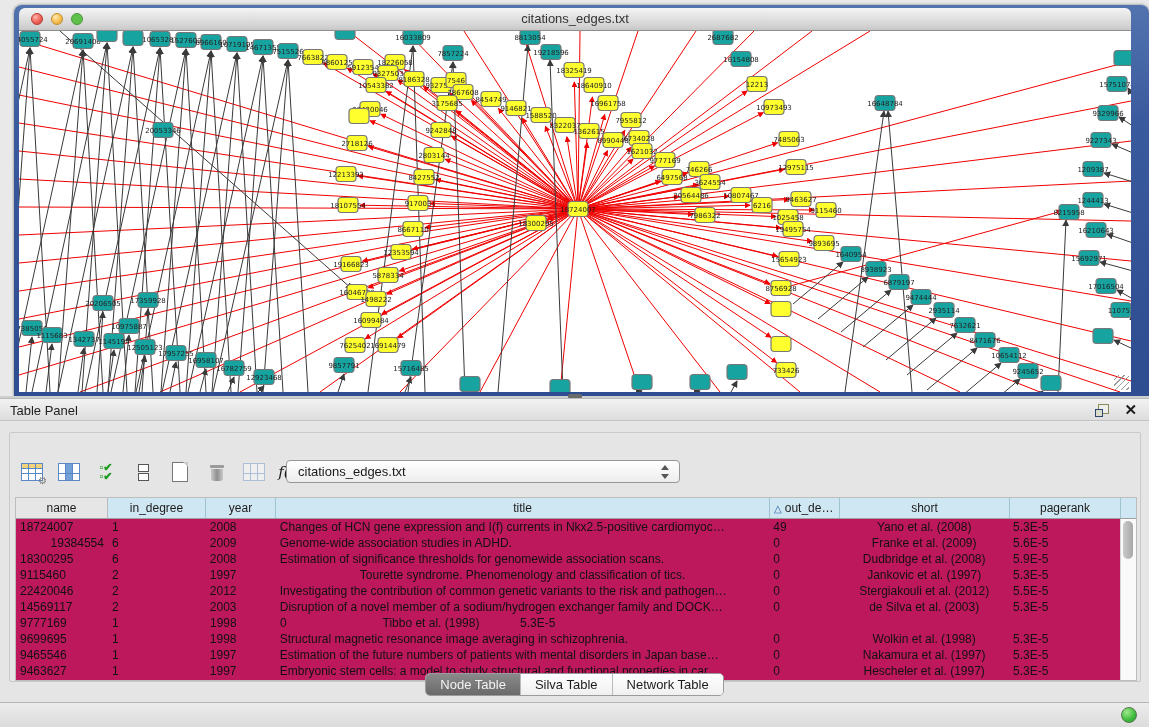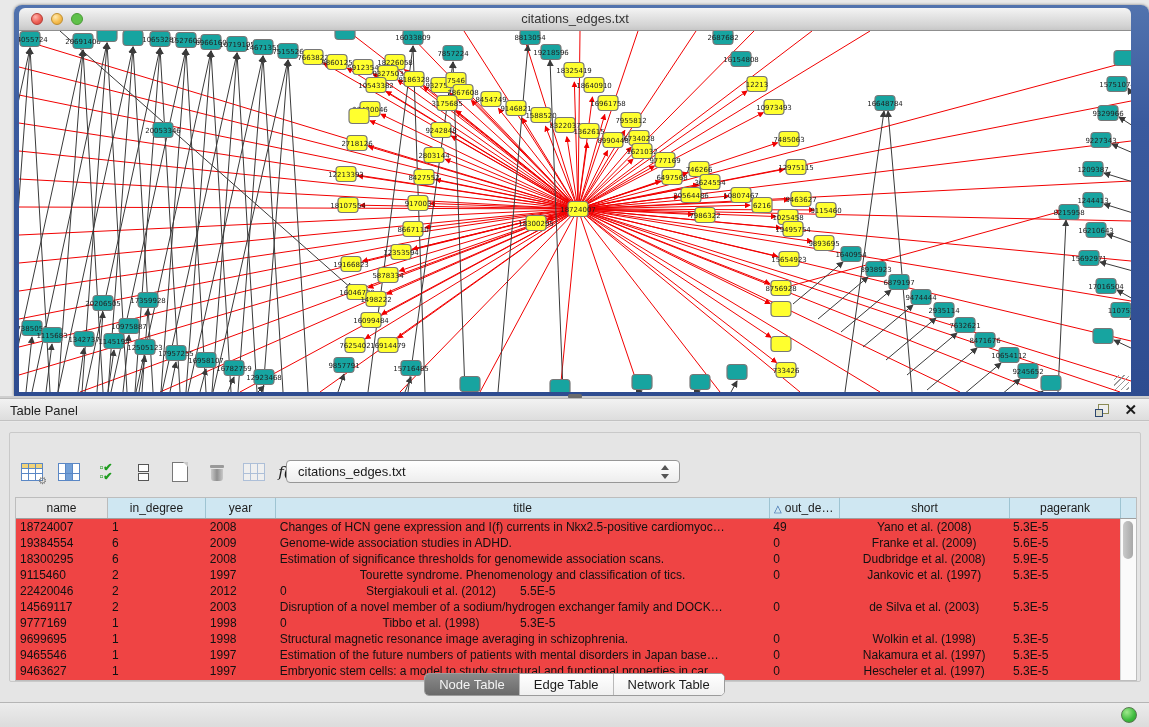--- a/index.html
+++ b/index.html
@@ -37,21 +37,21 @@
   
   .toolbar{position:absolute;left:8px;top:24px;height:30px;display:flex;align-items:center;gap:9px;}
   .tbtn{width:28px;height:26px;display:flex;align-items:center;justify-content:center;cursor:pointer;}
   .combo{position:absolute;left:276px;top:27px;width:394px;height:23px;box-sizing:border-box;
     border:1px solid #979797;border-radius:4px;background:linear-gradient(180deg,#ffffff,#ededed);
     font-size:13px;color:#1a1a1a;line-height:21px;padding-left:11px;cursor:pointer;}
   .combo .arrows{position:absolute;right:9px;top:3px;width:9px;height:16px;}
   .combo .arrows .up{position:absolute;left:0;top:1px;width:0;height:0;border-left:4.5px solid transparent;border-right:4.5px solid transparent;border-bottom:5px solid #555;}
   .combo .arrows .dn{position:absolute;left:0;bottom:1px;width:0;height:0;border-left:4.5px solid transparent;border-right:4.5px solid transparent;border-top:5px solid #555;}
   
-  .grid{position:absolute;left:5px;top:64px;width:1120px;height:182px;background:#ef4444;border:1px solid #bdbdbd;box-sizing:content-box;}
+  .grid{position:absolute;left:5px;top:64px;width:1120px;height:182px;background:#be185d;border:1px solid #bdbdbd;box-sizing:content-box;}
   .hdr{display:flex;height:20px;border-bottom:1px solid #9f9f9f;background:#cfe7f2;}
   .th{box-sizing:border-box;border-right:1px solid #9ec4d2;font-size:12px;color:#1c1c1c;
       display:flex;align-items:center;justify-content:center;overflow:hidden;white-space:nowrap;cursor:pointer;}
   .th.first{background:#e6e6e6;border-right:1px solid #bbb;}
   .sortg{color:#2b5fa5;margin-right:3px;font-size:10px;}
   .rows{position:absolute;left:0;top:21px;right:16px;bottom:0;overflow:hidden;}
   .tr{display:flex;height:16px;line-height:16px;font-size:12px;color:#111;cursor:default;}
   .td{box-sizing:border-box;padding:0 4px;overflow:hidden;white-space:nowrap;}
   .vsb{position:absolute;right:0;top:21px;width:15px;bottom:0;background:#fafafa;border-left:1px solid #d5d5d5;}
   .vsb .thumb{position:absolute;left:2px;top:2px;width:10px;height:38px;border-radius:6px;background:linear-gradient(90deg,#c9c9c9,#a8a8a8);cursor:pointer;}
@@ -640,21 +640,21 @@
             <div class="tr">
               <div class="td" style="width: 92px; text-align: left;">18724007</div>
               <div class="td" style="width: 98px; text-align: left;">1</div>
               <div class="td" style="width: 70px; text-align: left;">2008</div>
               <div class="td" style="width: 494px; text-align: left;">Changes of HCN gene expression and I(f) currents in Nkx2.5-positive cardiomyoc…</div>
               <div class="td" style="width: 70px; text-align: left;">49</div>
               <div class="td" style="width: 170px; text-align: center;">Yano et al. (2008)</div>
               <div class="td" style="width: 111px; text-align: left;">5.3E-5</div>
             </div>
             <div class="tr">
-              <div class="td" style="width: 92px; text-align: left;">19384554</div>
+              <div class="td" style="width: 92px; text-align: right;">19384554</div>
               <div class="td" style="width: 98px; text-align: left;">6</div>
               <div class="td" style="width: 70px; text-align: left;">2009</div>
               <div class="td" style="width: 494px; text-align: left;">Genome-wide association studies in ADHD.</div>
               <div class="td" style="width: 70px; text-align: left;">0</div>
               <div class="td" style="width: 170px; text-align: center;">Franke et al. (2009)</div>
               <div class="td" style="width: 111px; text-align: left;">5.6E-5</div>
             </div>
             <div class="tr">
               <div class="td" style="width: 92px; text-align: left;">18300295</div>
               <div class="td" style="width: 98px; text-align: left;">6</div>
@@ -670,20 +670,21 @@
               <div class="td" style="width: 70px; text-align: left;">1997</div>
               <div class="td" style="width: 494px; text-align: center;">Tourette syndrome. Phenomenology and classification of tics.</div>
               <div class="td" style="width: 70px; text-align: left;">0</div>
               <div class="td" style="width: 170px; text-align: center;">Jankovic et al. (1997)</div>
               <div class="td" style="width: 111px; text-align: left;">5.3E-5</div>
             </div>
             <div class="tr">
               <div class="td" style="width: 92px; text-align: left;">22420046</div>
               <div class="td" style="width: 98px; text-align: left;">2</div>
               <div class="td" style="width: 70px; text-align: left;">2012</div>
+              <div class="td" style="width: 494px; text-align: left;">Investigating the contribution of common genetic variants to the risk and pathogen…</div>
               <div class="td" style="width: 70px; text-align: left;">0</div>
               <div class="td" style="width: 170px; text-align: center;">Stergiakouli et al. (2012)</div>
               <div class="td" style="width: 111px; text-align: left;">5.5E-5</div>
             </div>
             <div class="tr">
               <div class="td" style="width: 92px; text-align: left;">14569117</div>
               <div class="td" style="width: 98px; text-align: left;">2</div>
               <div class="td" style="width: 70px; text-align: left;">2003</div>
               <div class="td" style="width: 494px; text-align: left;">Disruption of a novel member of a sodium/hydrogen exchanger family and DOCK…</div>
               <div class="td" style="width: 70px; text-align: left;">0</div>
@@ -729,21 +730,21 @@
         <div class="vsb">
             <div class="thumb"></div>
           </div>
       </div>
     </div>
   </div>
 
   <div class="tabs">
     <div class="seg">
         <div class="tab sel">Node Table</div>
-        <div class="tab">Edge Table</div>
+        <div class="tab">Silva Table</div>
         <div class="tab">Network Table</div>
       </div>
   </div>
 
   <div class="status">
     <span class="mem">Memory: OK</span>
     <span class="memdot"></span>
   </div>
 </div>
 

